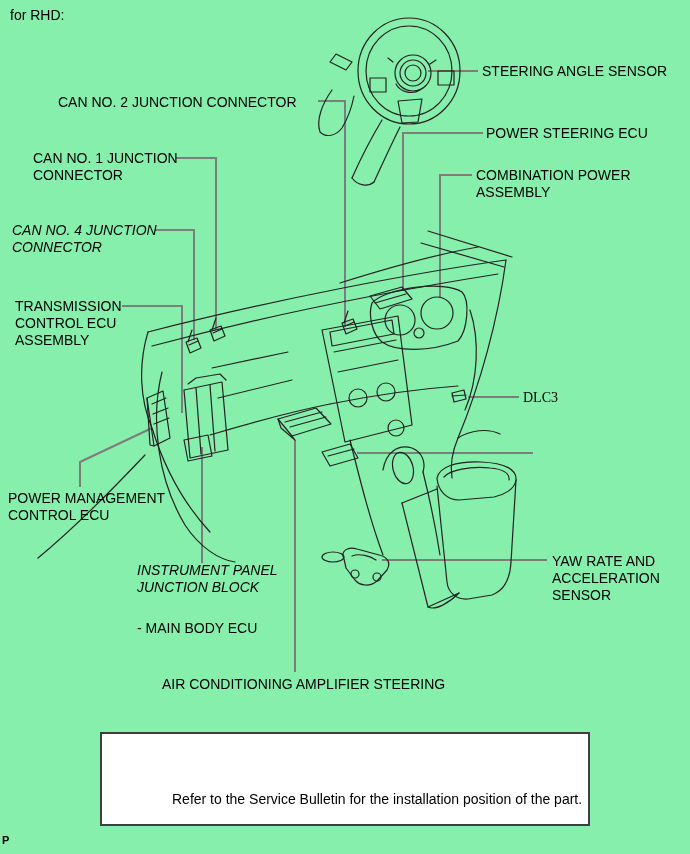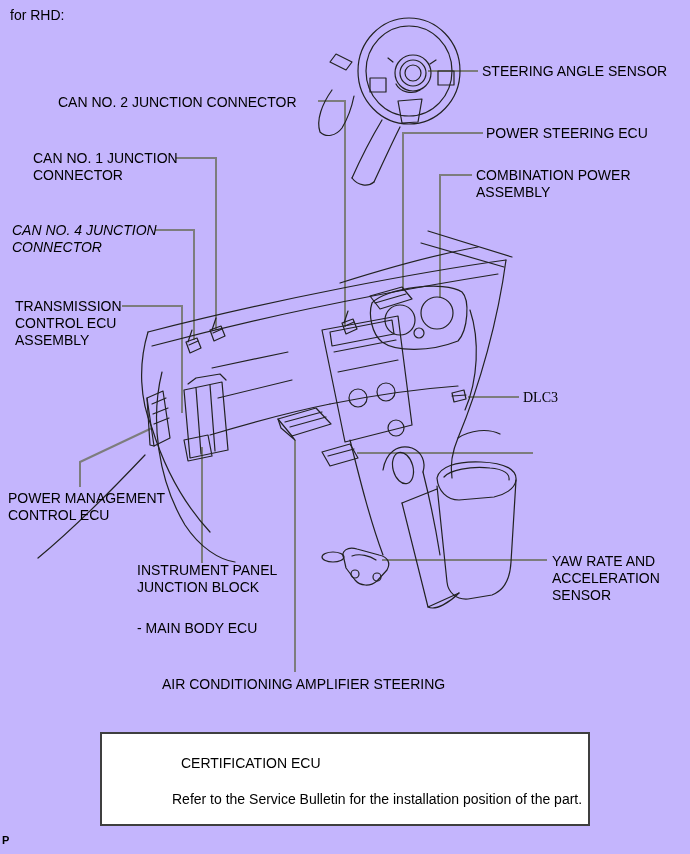--- a/index.html
+++ b/index.html
@@ -1,16 +1,16 @@
 <!DOCTYPE html>
 <html><head>
 <meta charset="utf-8">
 <style>
   html,body{margin:0;padding:0;background:#ffffff;}
-  #page{position:relative;width:690px;height:854px;background:#c4b5fd;overflow:hidden;
+  #page{position:relative;width:690px;height:854px;background:#86efac;overflow:hidden;
         font-family:"Liberation Sans","DejaVu Sans",sans-serif;color:#000;}
   svg{position:absolute;left:0;top:0;}
   .lbl{position:absolute;font-size:14px;line-height:17px;white-space:pre-line;color:#000;}
   .lbl.right{text-align:left;}
   #note-box{position:absolute;left:100px;top:732px;width:486px;height:90px;
             border:2px solid #3f3f3f;background:#fff;}
   #footer-mark{position:absolute;left:2px;top:834px;font-size:11px;font-weight:bold;}
 </style>
 </head>
 <body>
@@ -191,23 +191,22 @@
 CONNECTOR</div>
   <div class="lbl" style="left:15px;top:298px;">TRANSMISSION
 CONTROL ECU
 ASSEMBLY</div>
   <div class="lbl" style="left:523px;top:389px;font-family:Liberation Serif, serif;">DLC3</div>
   <div class="lbl" style="left:8px;top:490px;">POWER MANAGEMENT
 CONTROL ECU</div>
   <div class="lbl" style="left:552px;top:553px;">YAW RATE AND
 ACCELERATION
 SENSOR</div>
-  <div class="lbl" style="left:137px;top:562px;">INSTRUMENT PANEL
+  <div class="lbl" style="left:137px;top:562px;font-style:italic;">INSTRUMENT PANEL
 JUNCTION BLOCK</div>
   <div class="lbl" style="left:137px;top:620px;">- MAIN BODY ECU</div>
   <div class="lbl" style="left:162px;top:676px;">AIR CONDITIONING AMPLIFIER STEERING</div>
 
   <div id="note-box"></div>
-  <div class="lbl" style="left:181px;top:755px;">CERTIFICATION ECU</div>
   <div class="lbl" style="left:172px;top:791px;">Refer to the Service Bulletin for the installation position of the part.</div>
 
   <div id="footer-mark">P</div>
 </div>
 
 </body></html>

